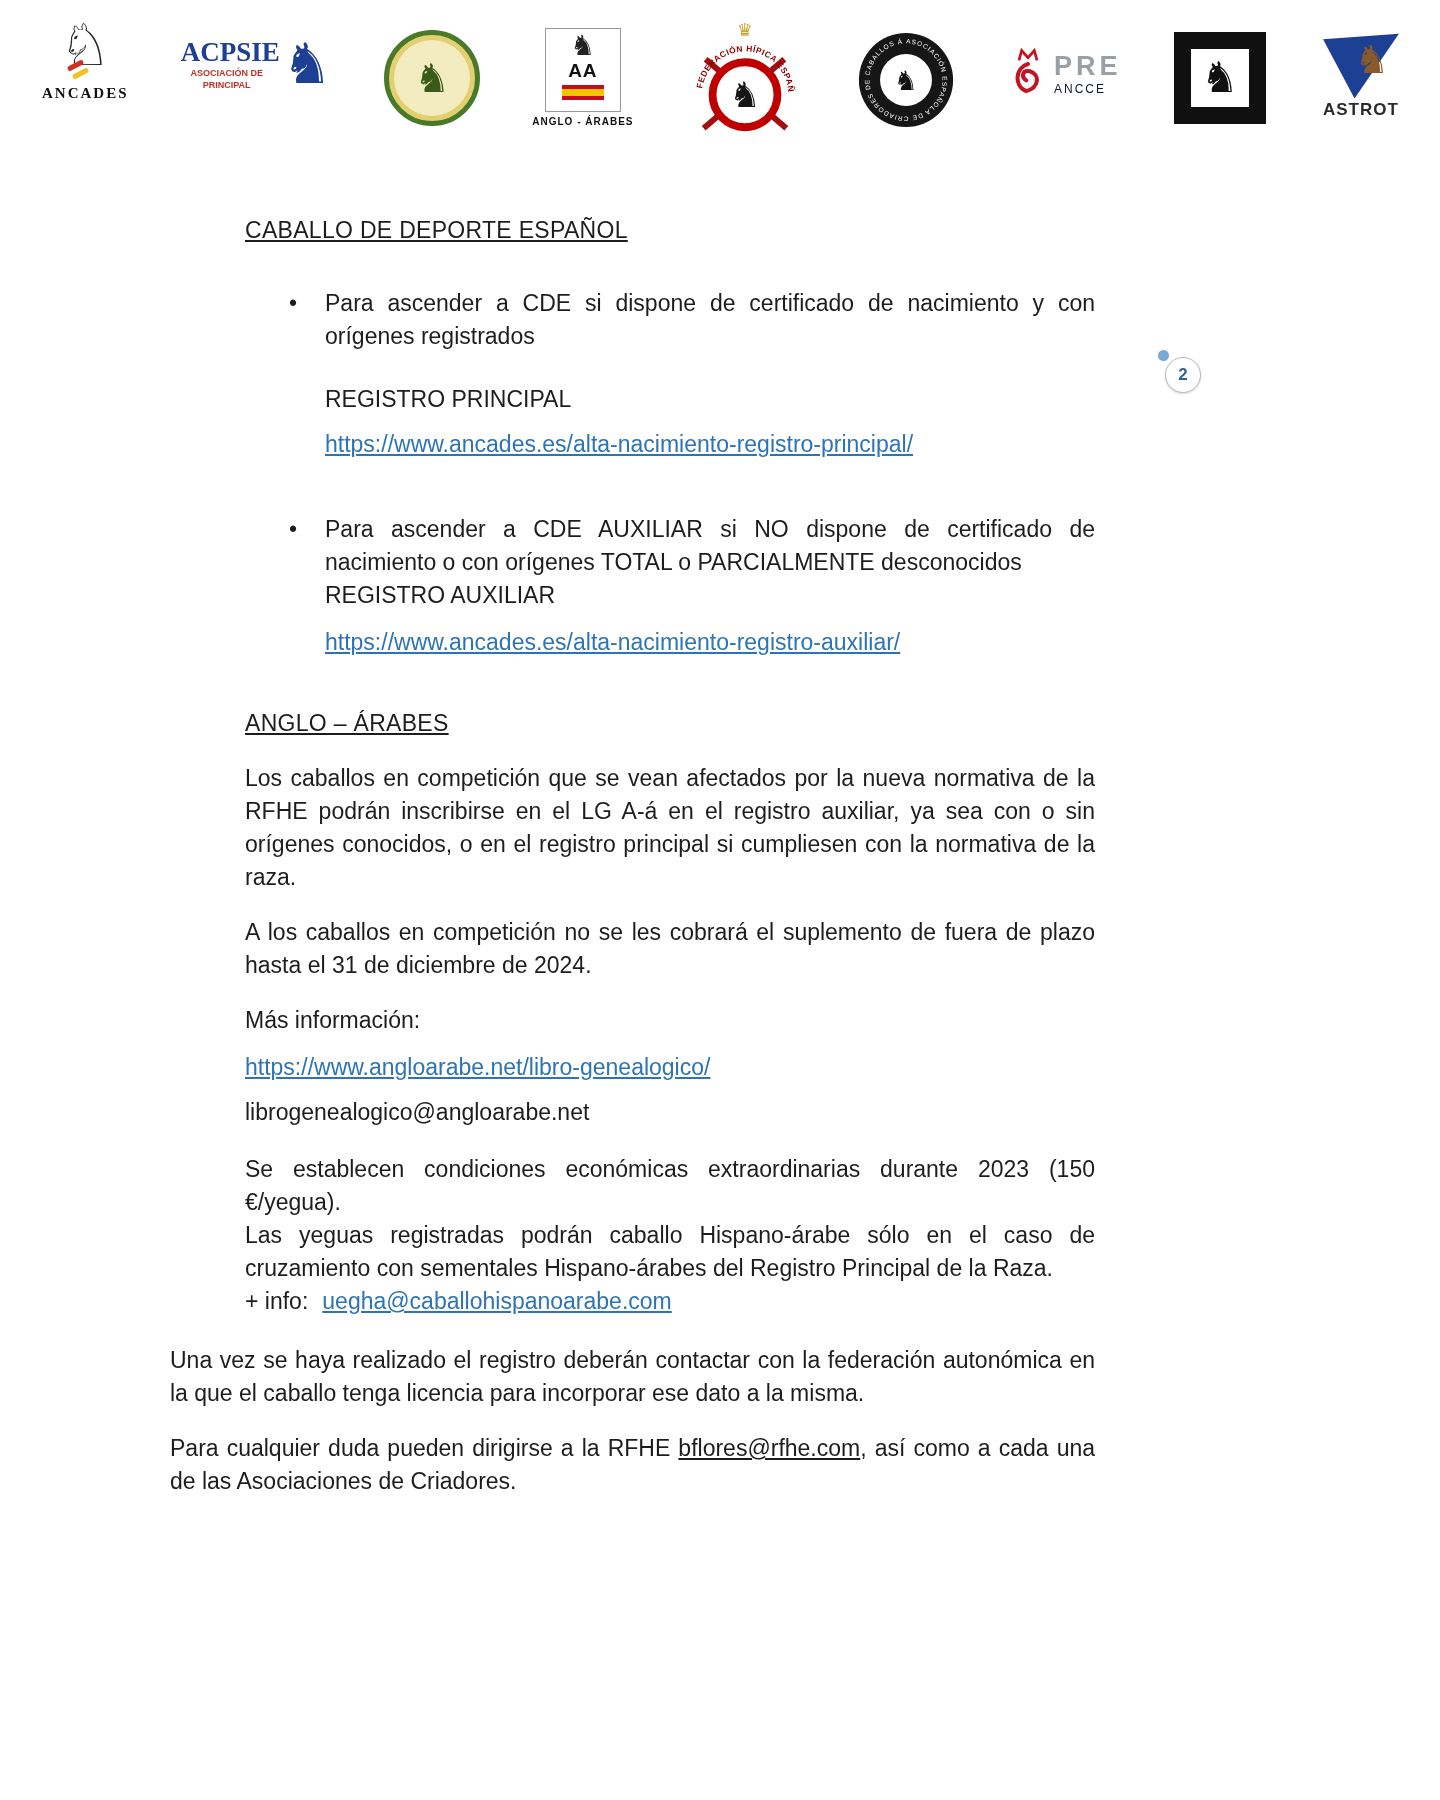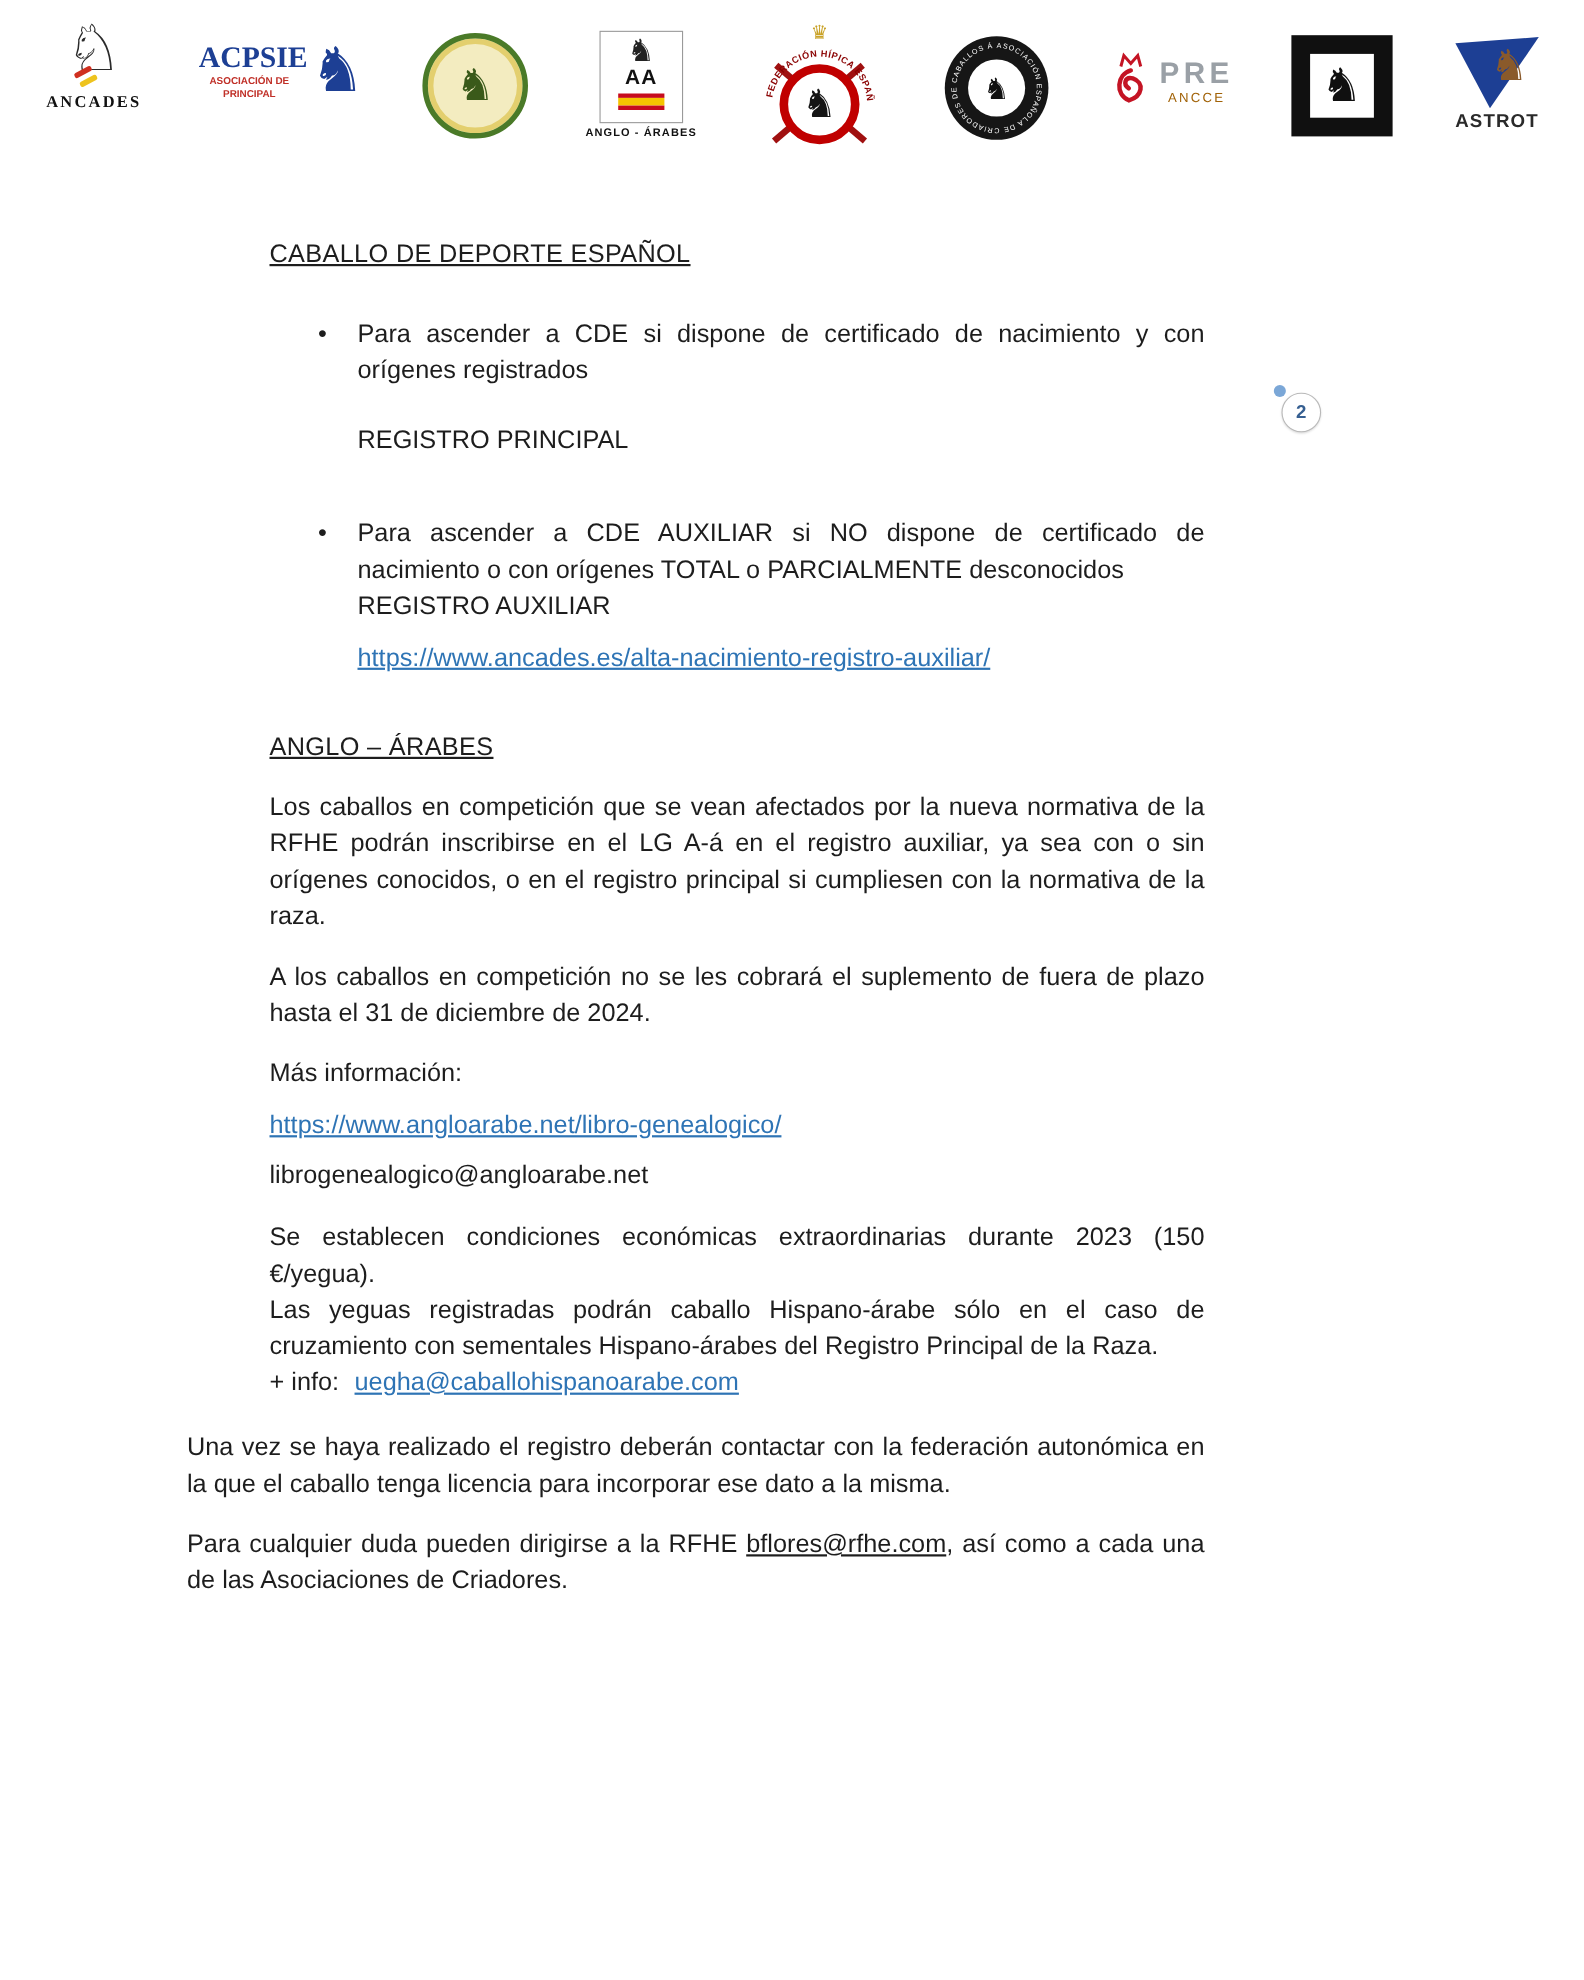--- a/index.html
+++ b/index.html
@@ -58,21 +58,21 @@
   .aa-flag .fy { height: 7px; background: #f5c400; }
   .aa-label { font-size: 10px; font-weight: bold; margin-top: 4px; letter-spacing: 1px; color: #111; }
 
   
   .fhe { margin-top: 0; }
   .arabes { margin-top: 14px; }
 
   
   .ancce { flex-direction: row; align-items: center; gap: 6px; margin-top: 30px; }
   .ancce-pre { color: #9aa0a6; font-size: 27px; letter-spacing: 4px; font-weight: bold; line-height: 1; }
-  .ancce-sub { color: #a16207; font-size: 12px; letter-spacing: 2px; margin-top: 2px; text-align: center; }
+  .ancce-sub { color: #0f172a; font-size: 12px; letter-spacing: 2px; margin-top: 2px; }
 
   
   .menorquina { margin-top: 16px; }
   .men-outer { width: 92px; height: 92px; background: #101010; display: flex; align-items: center; justify-content: center; }
   .men-inner { width: 58px; height: 58px; background: #ffffff; display: flex; align-items: center; justify-content: center; }
   .men-horse { font-size: 42px; color: #101010; }
 
   
   .astrot { margin-top: 14px; }
   .astrot-label { font-weight: bold; font-size: 17px; color: #2a2a2a; letter-spacing: 1px; margin-top: -4px; }
@@ -244,20 +244,23 @@
 
     <div class="bullet-item">
       <span class="bullet-dot">•</span>
       <div class="bullet-body">
         <p class="bullet-text">Para ascender a CDE si dispone de certificado de nacimiento y con orígenes registrados</p>
       </div>
     </div>
 
     <p class="registro-label indent">REGISTRO PRINCIPAL</p>
 
+    <p class="link-line indent">
+      <a class="doc-link" href="#">https://www.ancades.es/alta-nacimiento-registro-principal/</a>
+    </p>
 
     <div class="bullet-item second">
       <span class="bullet-dot">•</span>
       <div class="bullet-body">
         <p class="bullet-text">Para ascender a CDE AUXILIAR si NO dispone de certificado de nacimiento o con orígenes TOTAL o PARCIALMENTE desconocidos</p>
         <p class="bullet-text">REGISTRO AUXILIAR</p>
       </div>
     </div>
 
     <p class="link-line l2 indent">

